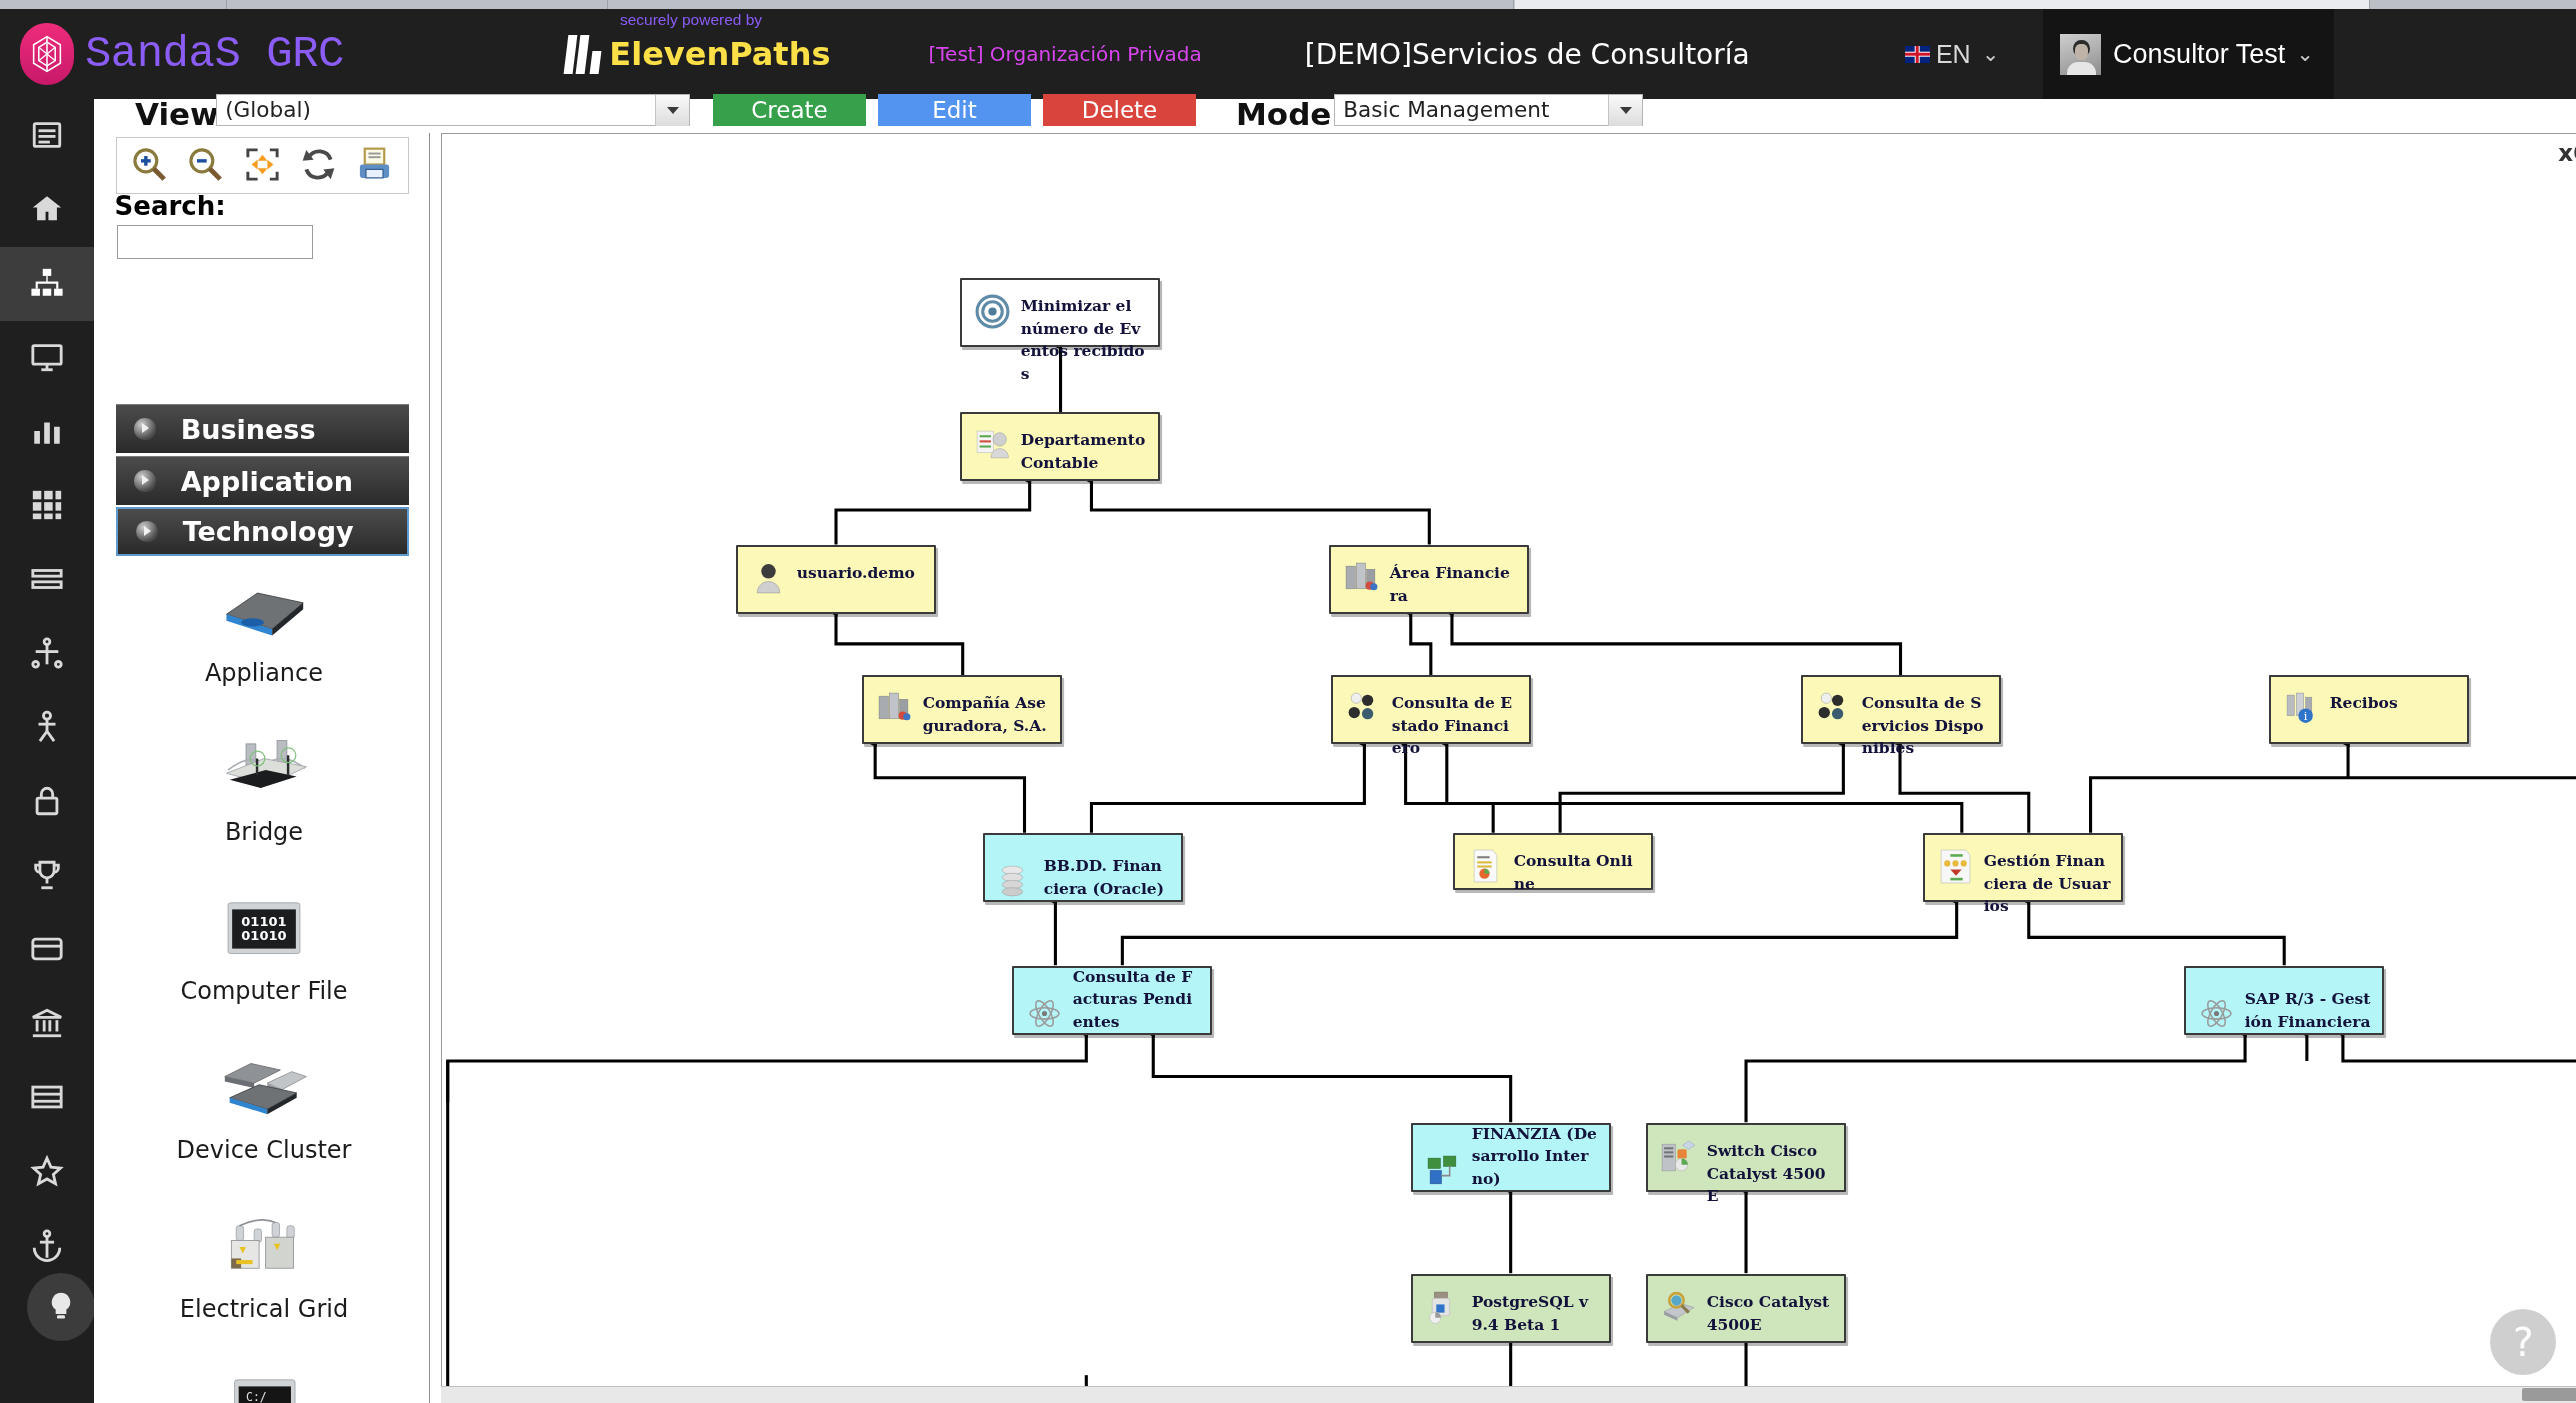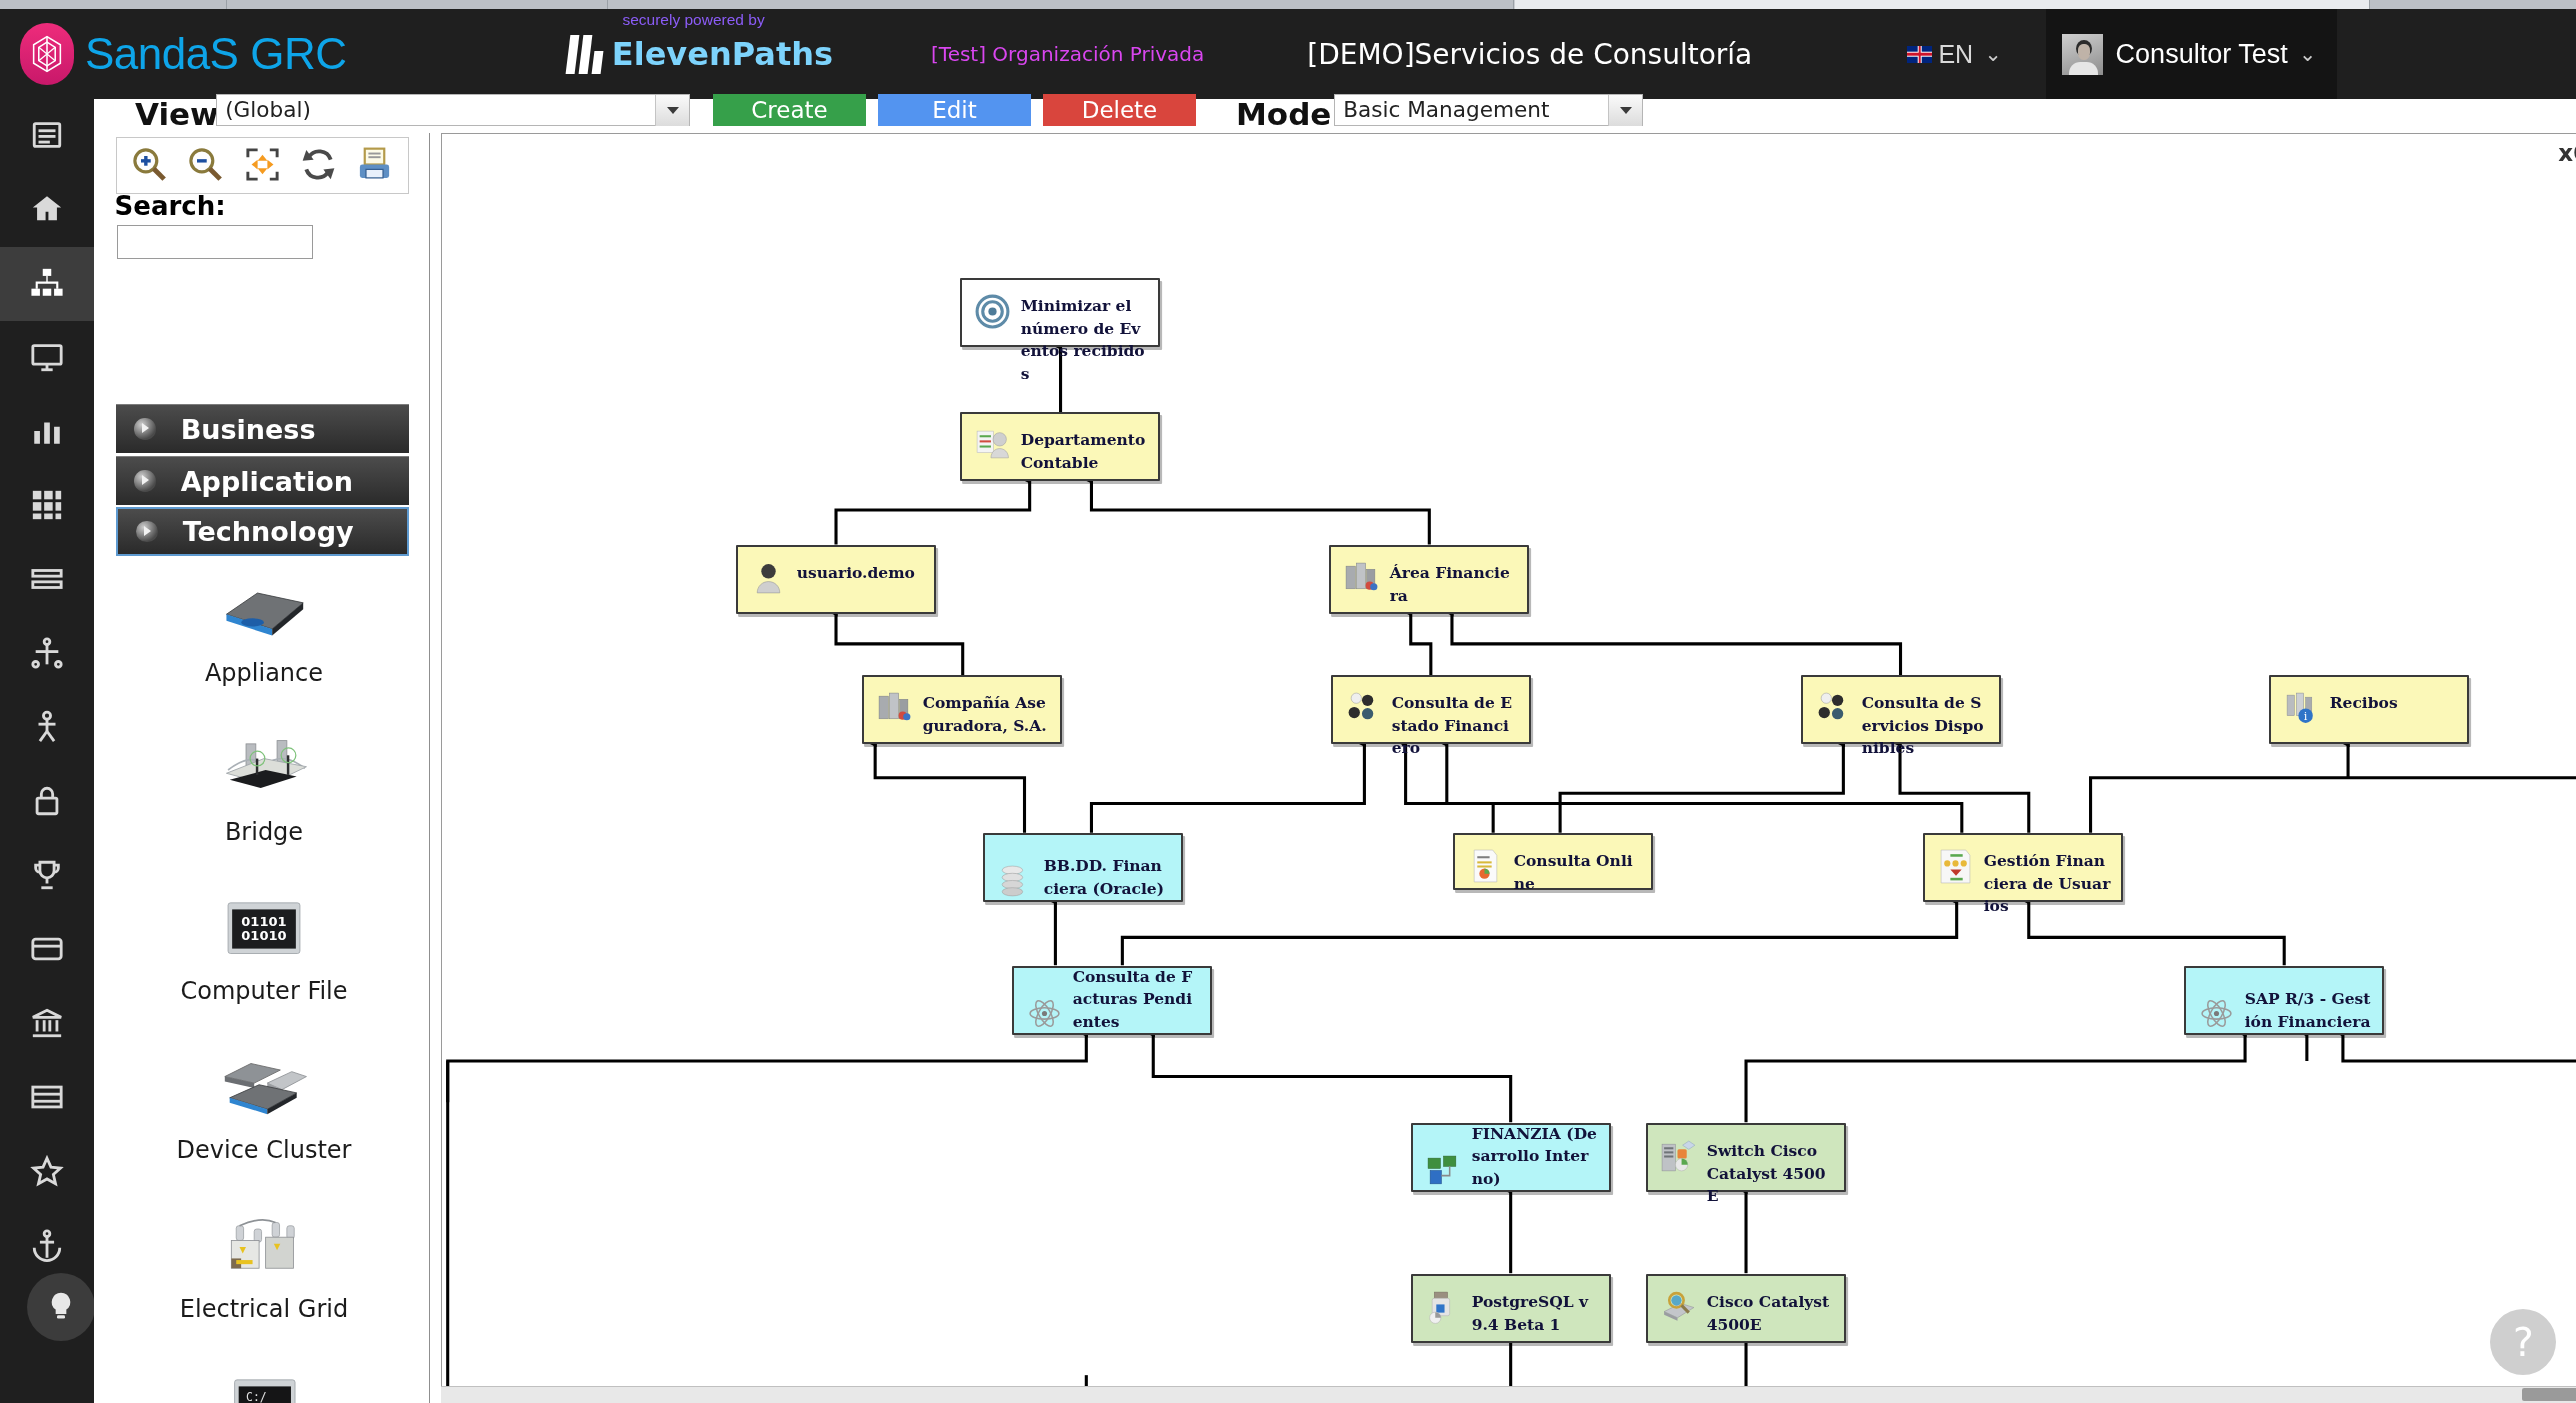--- a/index.html
+++ b/index.html
@@ -29,40 +29,40 @@
   }
   .brand-wrap { display: flex; align-items: center; margin-left: 19.6px; }
   .brand-mark {
     width: 54px; height: 62px; border-radius: 27px;
     background: linear-gradient(180deg,#ee2c7b 0%,#c8186a 100%);
     display: flex; align-items: center; justify-content: center;
     flex: none;
   }
   .brand-mark svg { width: 30px; height: 38px; }
   .brand-text {
-    color: #0ea5e9; font-size: 44px; font-weight: 400; letter-spacing: -0.5px;
+    color: #8b5cf6; font-size: 44px; font-weight: 400; letter-spacing: -0.5px;
     margin-left: 11.3px; white-space: nowrap;
-    font-family: Liberation Sans, sans-serif;
+    font-family: Liberation Mono, monospace;
   }
   .ep-wrap {
     margin-left: 222px; position: relative; display: flex;
     align-items: center; flex: none;
   }
   .ep-tagline {
     position: absolute; left: 54px; top: -24px;
     color: #8b5cf6; font-size: 15.5px; white-space: nowrap;
   }
   .ep-bars { display: flex; align-items: flex-end; height: 39px; }
   .ep-bars i {
     display: block; background: #fff; width: 8.8px; height: 39px;
     margin-right: 3.6px; transform: skewX(-7deg);
   }
   .ep-bars i:nth-child(3) { height: 23px; }
   .ep-name {
-    color: #7dd3fc; font-size: 32px; font-weight: 700; margin-left: 6.2px;
+    color: #fde047; font-size: 32px; font-weight: 700; margin-left: 6.2px;
     white-space: nowrap; font-family: "DejaVu Sans", sans-serif;
   }
   .org-title {
     color: #d946ef; font-size: 20px; white-space: nowrap;
     margin-left: 98px; font-family: "DejaVu Sans", sans-serif;
   }
   .svc-title {
     color: #fff; font-size: 28px; white-space: nowrap;
     margin-left: 103px; font-family: "DejaVu Sans", sans-serif;
   }

